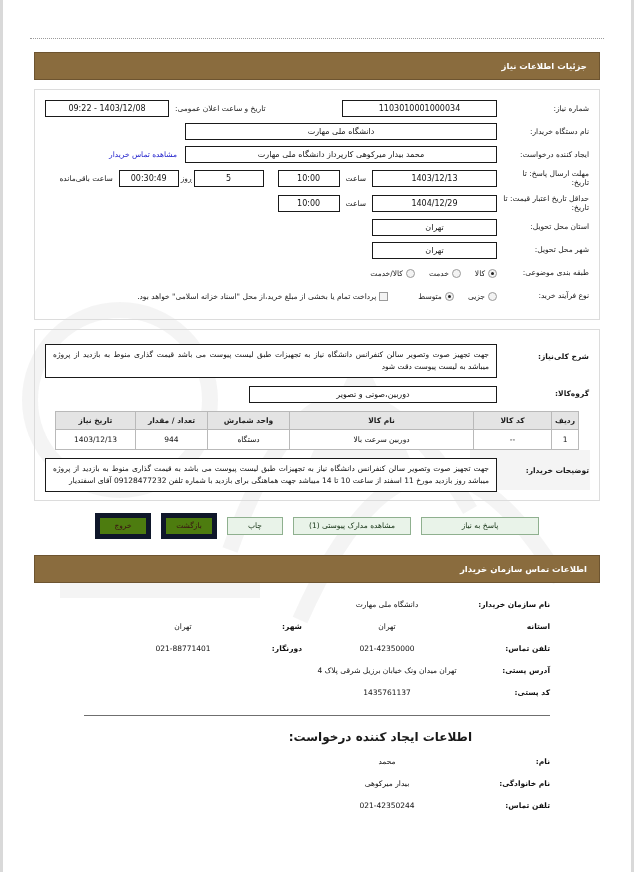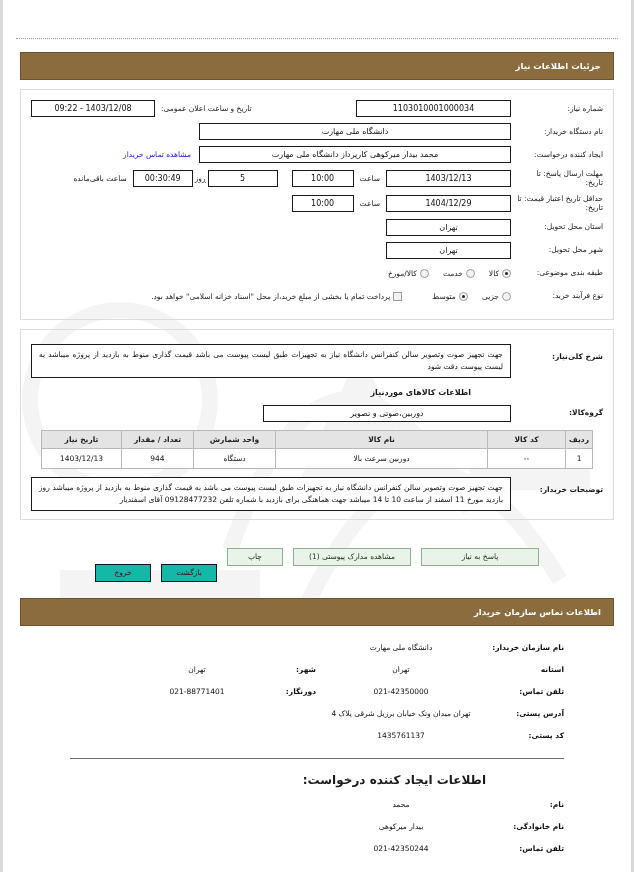--- a/index.html
+++ b/index.html
@@ -34,21 +34,21 @@
     opacity: .10;
     z-index: 0;
     overflow: hidden;
   }
   .watermark svg { width: 100%; height: 100%; }
 
   .sheet {
     position: relative;
     z-index: 1;
     width: 634px;
-    padding: 0 8px;
+    padding: 0 22px;
   }
 
   .dotted-sep {
     margin: 38px 8px 0 8px;
     border-top: 1px dotted #9b9b9b;
     height: 0;
   }
 
   
   .bar {
@@ -211,24 +211,23 @@
     color: #153315;
     cursor: pointer;
     white-space: nowrap;
     text-align: center;
     line-height: 1.1;
     font-family: inherit;
   }
   .btn.wide { min-width: 118px; }
   .btn.narrow { min-width: 56px; }
   .btn.danger {
-    border: 1px solid #0f172a;
-    background: #14b8a6;
+    border: 5px solid #0f172a;
+    background: #4d7c0f;
     color: #3a1113;
-    margin-top: 32px;
   }
 
   
   .contact {
     margin: 16px 0 0 0;
     padding: 0 62px 0 62px;
     font-size: 7.5px;
   }
   .crow {
     display: flex;
@@ -338,21 +337,21 @@
         <label class="opt">
           <span class="radio on"></span>
           <span>کالا</span>
         </label>
         <label class="opt">
           <span class="radio"></span>
           <span>خدمت</span>
         </label>
         <label class="opt">
           <span class="radio"></span>
-          <span>کالا/مورخ</span>
+          <span>کالا/خدمت</span>
         </label>
       </div>
     </div>
 
     <div class="row">
       <div class="lbl">نوع فرآیند خرید:</div>
       <div class="opts">
         <label class="opt">
           <span class="radio"></span>
           <span>جزیی</span>
@@ -370,21 +369,20 @@
 
   </div>
 
   <div class="panel">
 
     <div class="desc-row">
       <div class="lbl bold">شرح کلی‌نیاز:</div>
       <div class="textbox" style="width:404px;">جهت تجهیز صوت وتصویر سالن کنفرانس دانشگاه نیاز به تجهیزات طبق لیست پیوست می باشد قیمت گذاری منوط به بازدید از پروژه میباشد به لیست پیوست دقت شود</div>
     </div>
 
-    <div class="sub-head">اطلاعات کالاهای موردنیاز</div>
 
     <div class="row" style="margin-top:8px;">
       <div class="lbl bold">گروه‌کالا:</div>
       <div class="fld w-wide">دوربین،صوتی و تصویر</div>
     </div>
 
     <div class="tbl-wrap">
       <table class="items">
         <thead>
           <tr>

